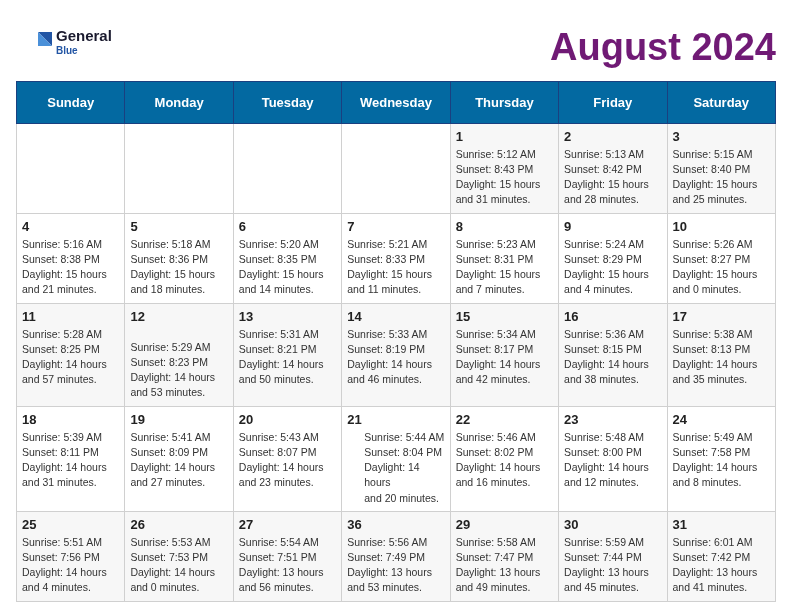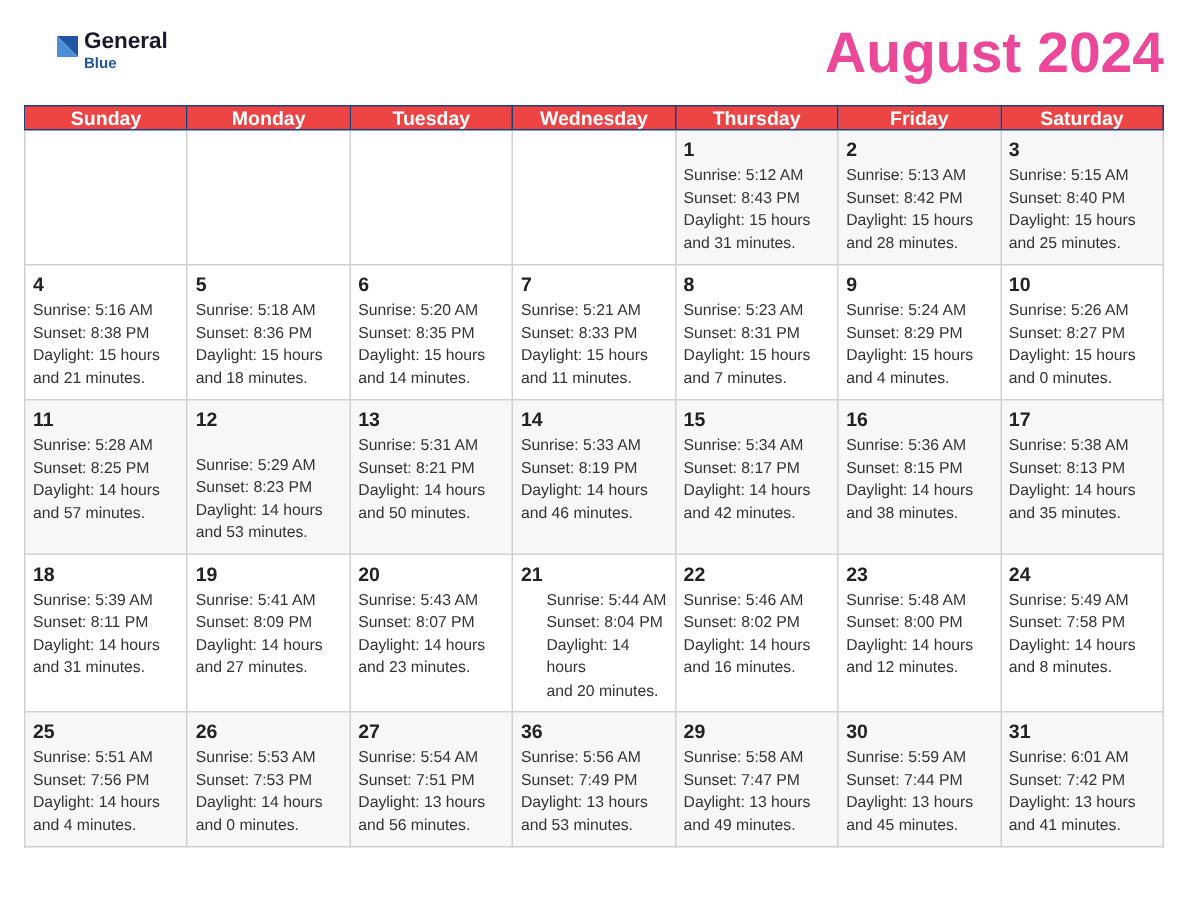--- a/index.html
+++ b/index.html
@@ -6,53 +6,54 @@
     body {
       font-family: Arial, sans-serif;
       background: #fff;
       width: 792px;
       min-height: 612px;
       padding: 16px;
     }
     .header-section {
       display: flex;
       justify-content: space-between;
-      align-items: flex-start;
+      align-items: center;
       margin-bottom: 12px;
     }
     .logo {
       display: flex;
       align-items: center;
       gap: 4px;
     }
     .logo-icon {
       width: 36px;
       height: 36px;
     }
     .title-section { text-align: right; }
     .main-title {
       font-size: 38px;
       font-weight: bold;
-      color: #ec4899;
+      color: #701a75;
       line-height: 1.1;
+      margin-top: 11px;
     }
     .subtitle {
       font-size: 16px;
       color: #444;
     }
     table {
       width: 100%;
       border-collapse: collapse;
       table-layout: fixed;
     }
     thead th {
-      background-color: #ef4444;
+      background-color: #0369a1;
       color: #fff;
       text-align: center;
-      padding: 0 4px;
+      padding: 13px 4px;
       font-size: 13px;
       font-weight: bold;
       border: 1px solid #1a4080;
     }
     tbody td {
       vertical-align: top;
       padding: 5px 5px;
       border: 1px solid #d0d0d0;
       font-size: 11px;
       color: #222;

